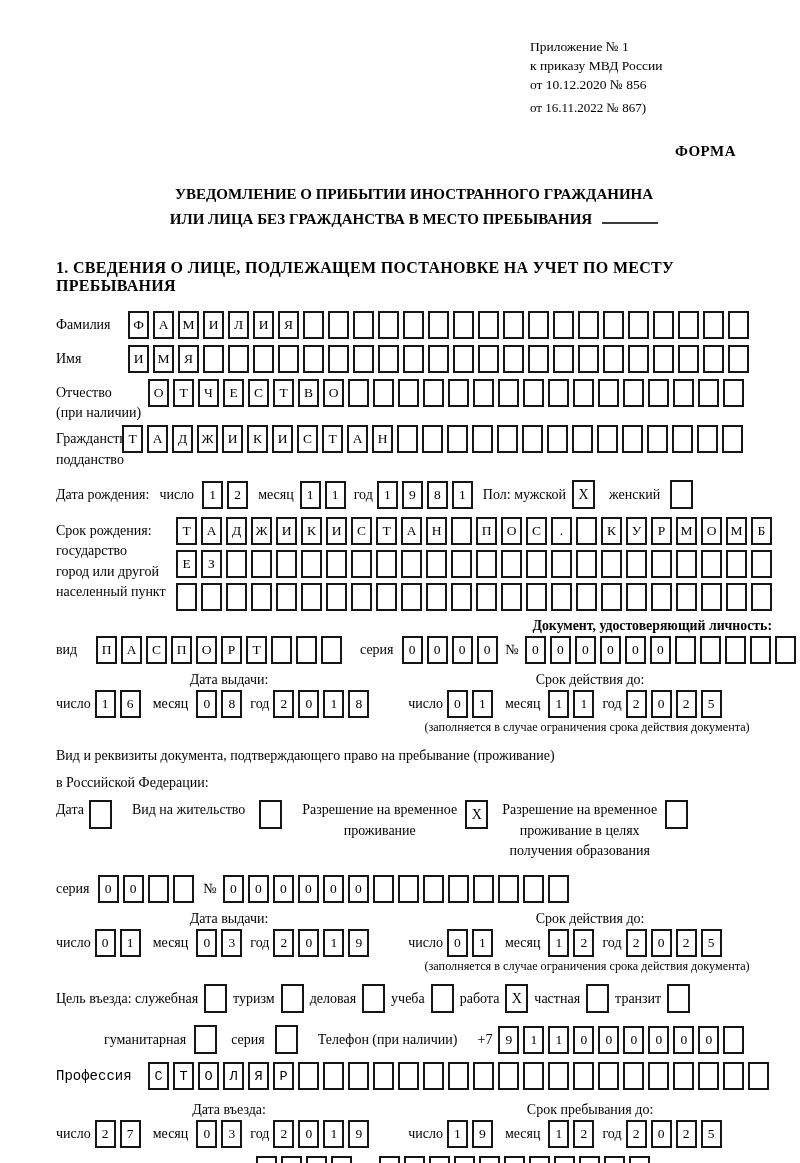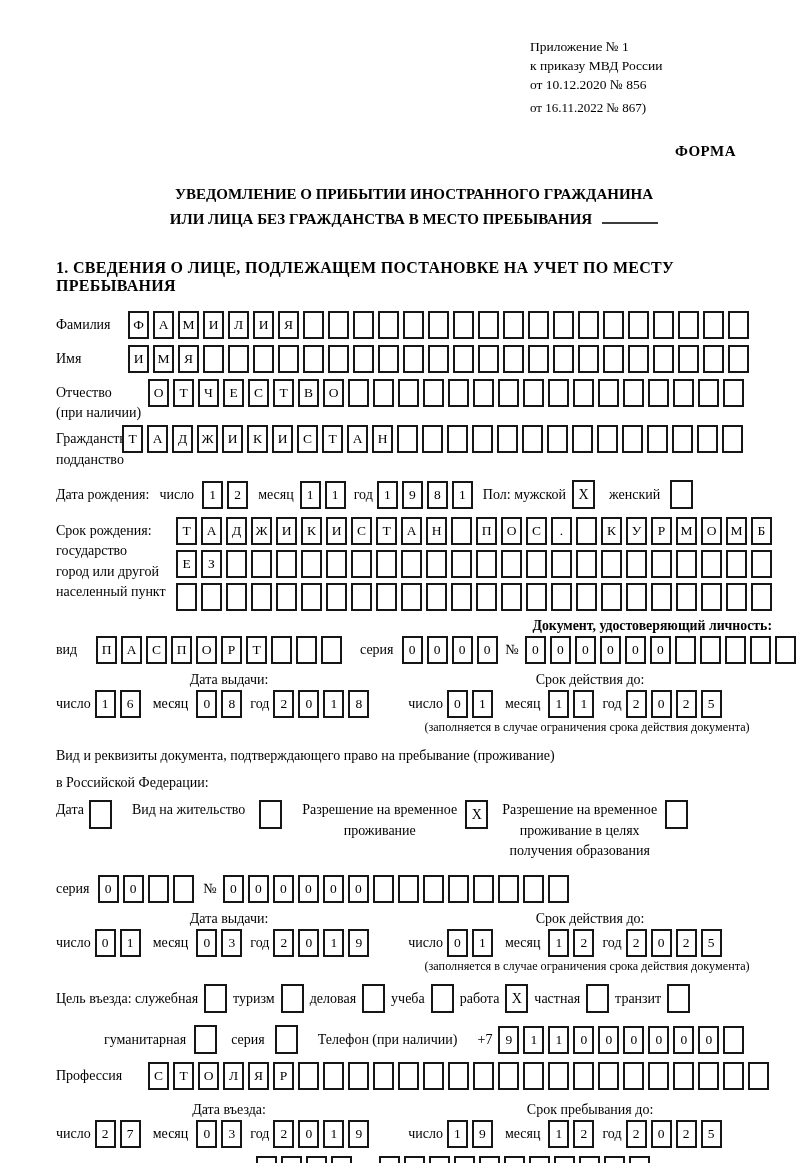--- a/index.html
+++ b/index.html
@@ -572,21 +572,21 @@
         <span class="cell">0</span>
         <span class="cell">0</span>
         <span class="cell">0</span>
         <span class="cell">0</span>
         <span class="cell">0</span>
         <span class="cell">0</span>
         <span class="cell"></span>
       </span>
   </div>
 
-  <div class="row" style="margin-top:8px;">
+  <div class="row" style="margin-top:8px;font-family:Liberation Mono, monospace;">
     <span class="lbl w92">Профессия</span>
     <span class="cells">
         <span class="cell">С</span>
         <span class="cell">Т</span>
         <span class="cell">О</span>
         <span class="cell">Л</span>
         <span class="cell">Я</span>
         <span class="cell">Р</span>
         <span class="cell"></span>
         <span class="cell"></span>

